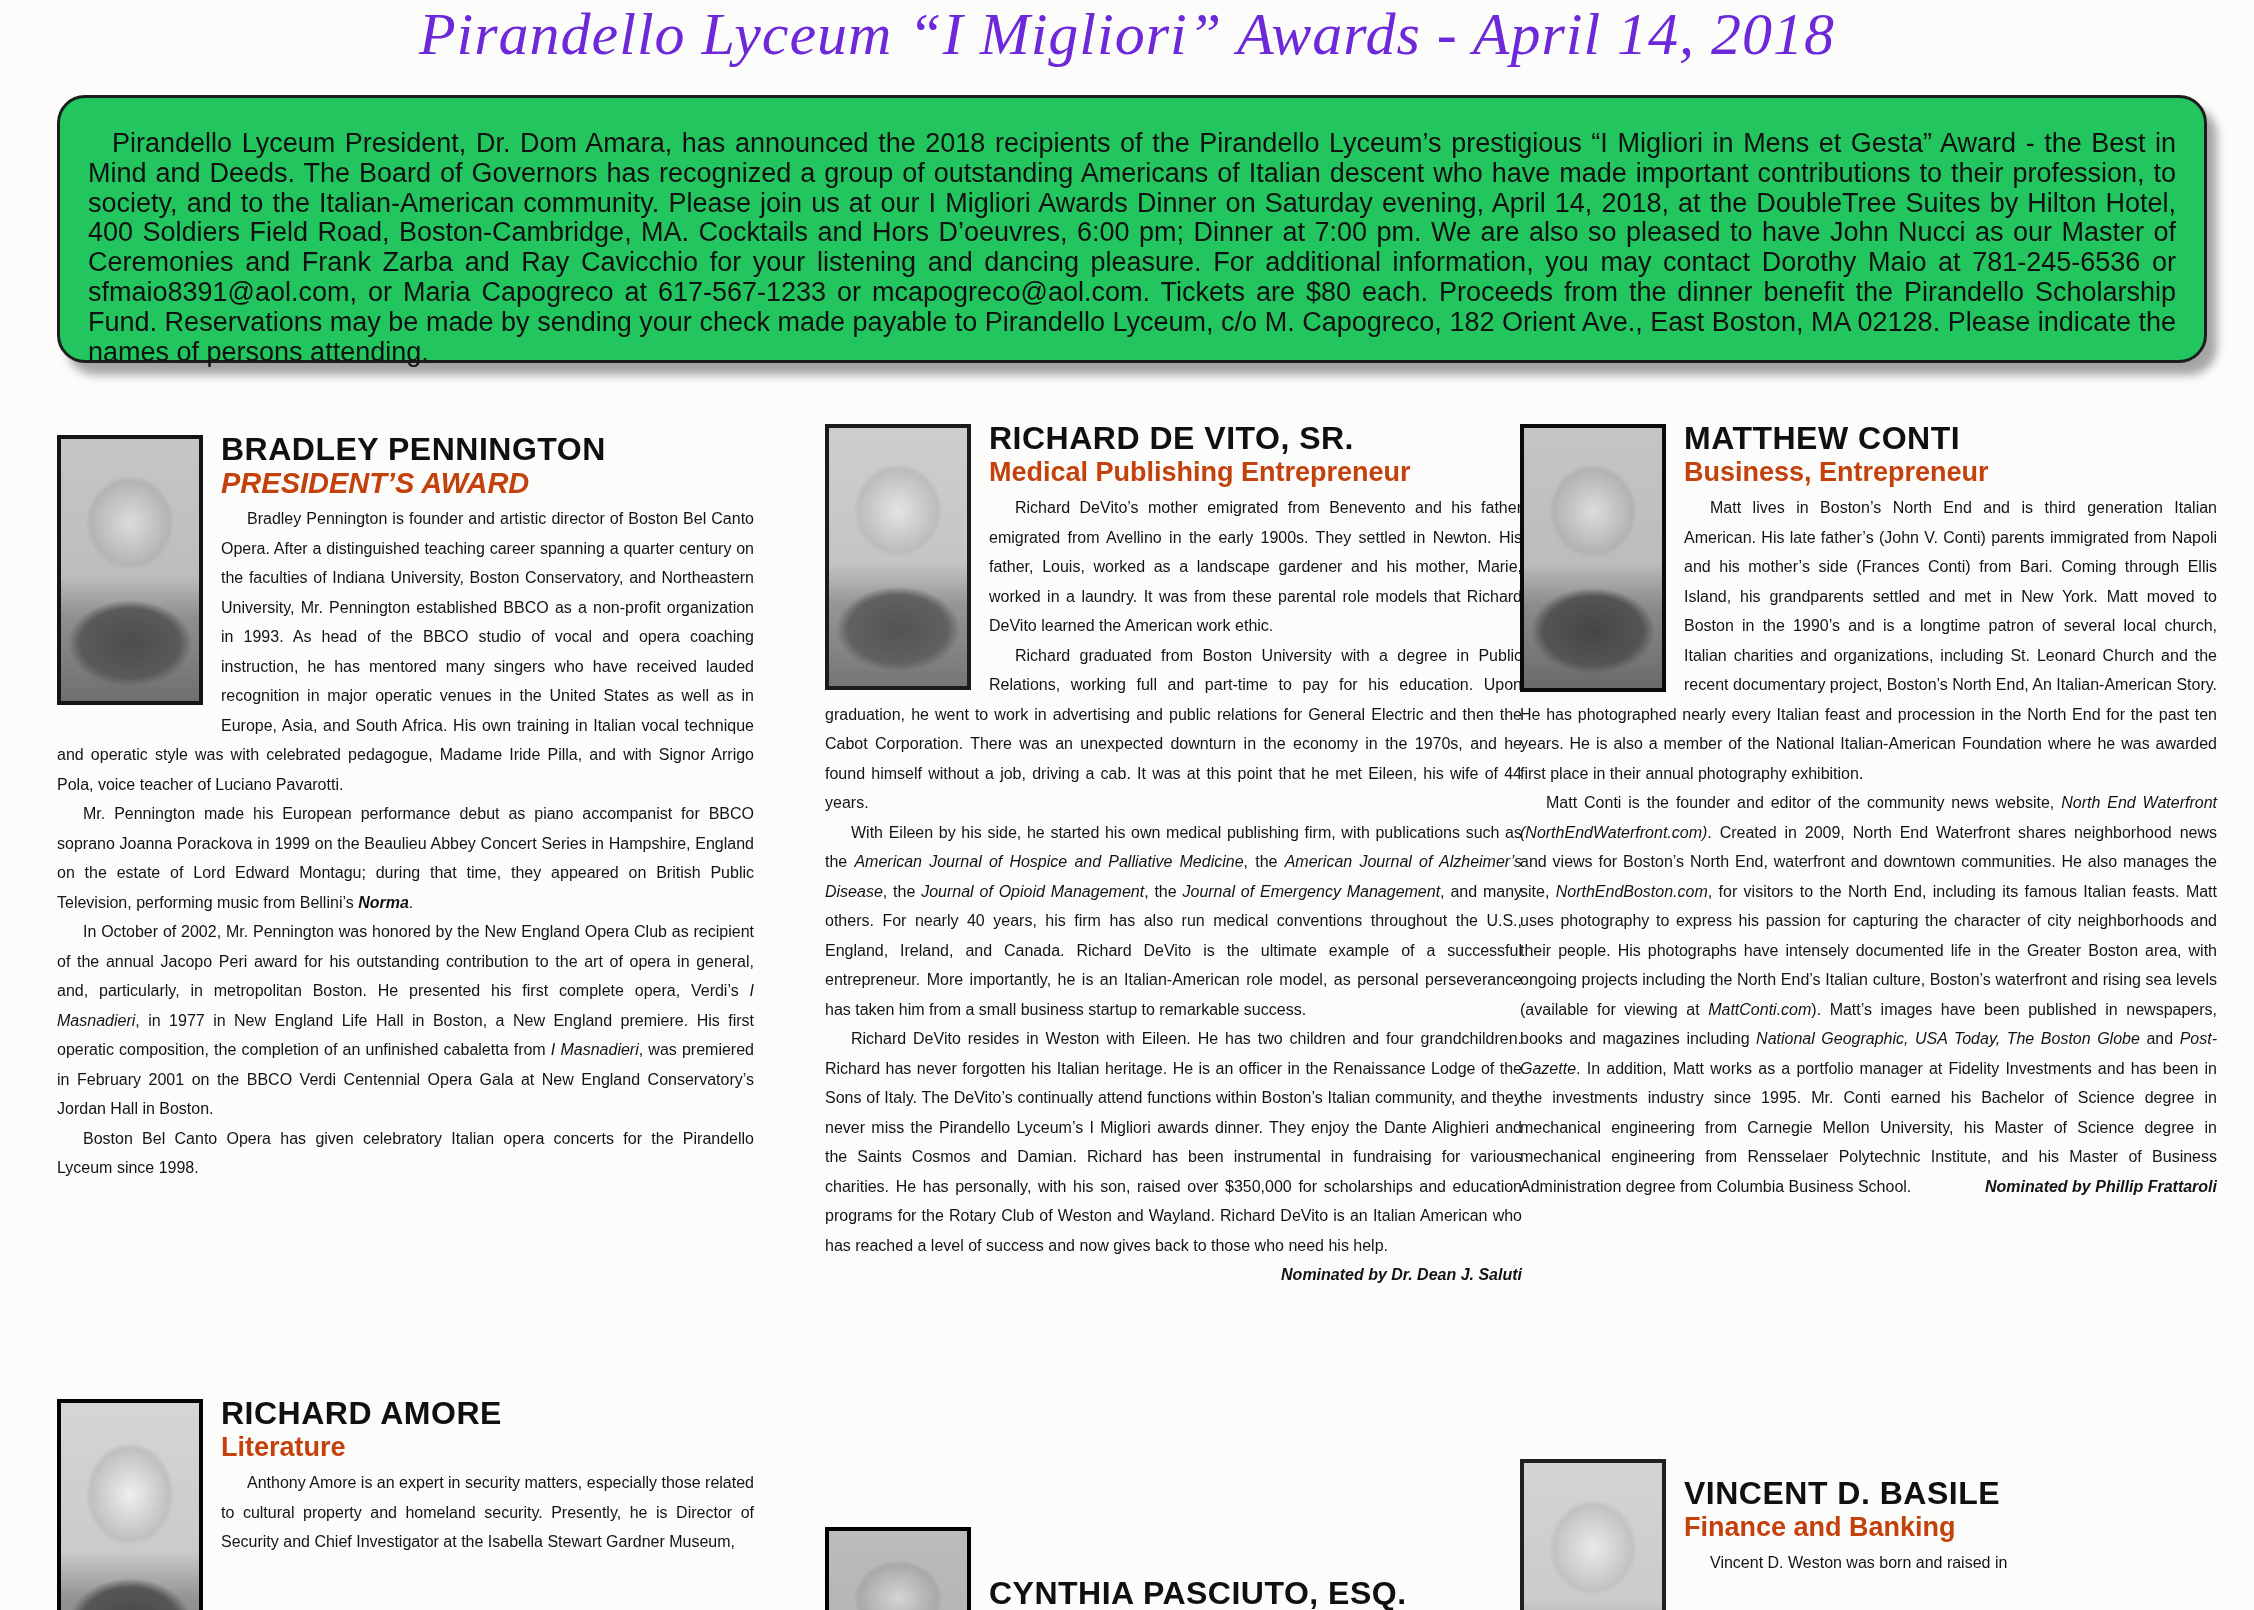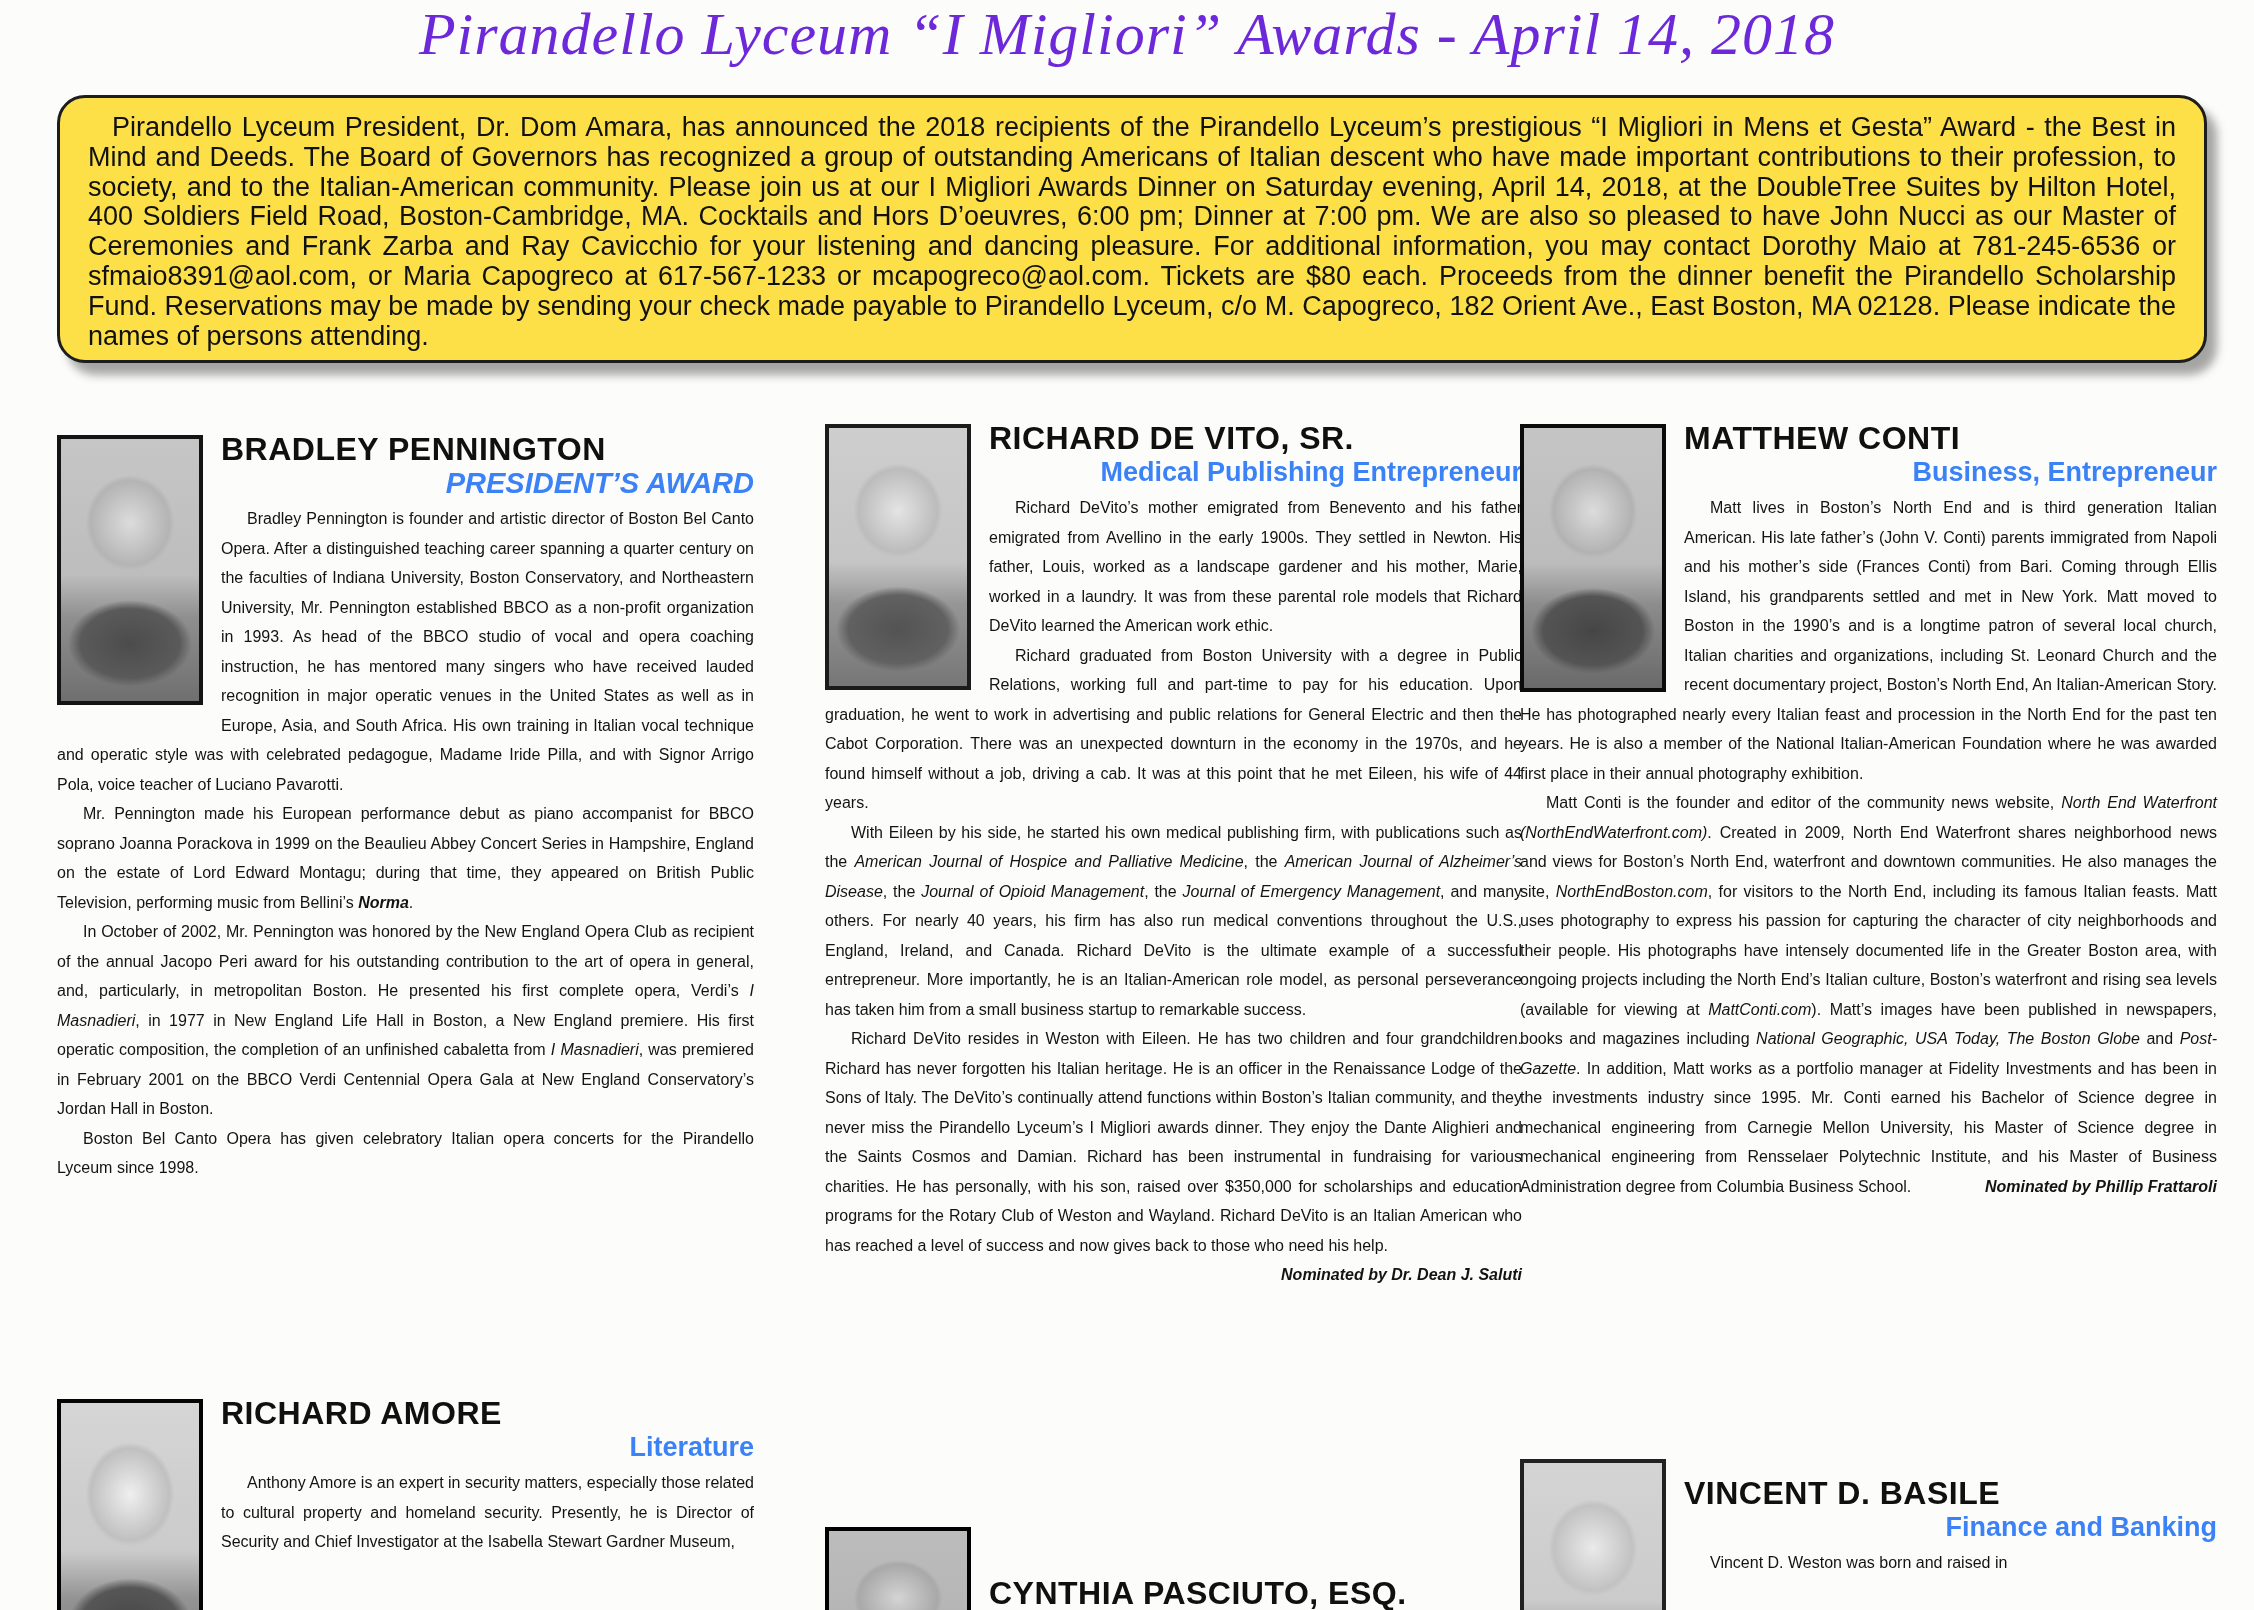--- a/index.html
+++ b/index.html
@@ -8,24 +8,24 @@
     background:#fcfcfa; overflow:hidden; color:#161616;
     font-family:"Liberation Sans", sans-serif;
   }
   .title {
     position:absolute; top:0px; left:0; width:100%; text-align:center;
     font-family:"Liberation Serif", serif; font-style:italic; font-weight:normal;
     font-size:60px; margin:0; letter-spacing:1px; color:#6d28d9;
   }
   .intro-box {
     position:absolute; left:57px; top:95px; width:2150px; height:268px;
-    box-sizing:border-box; background:#fde047;
+    box-sizing:border-box; background:#22c55e;
     border:3px solid #1d1d1d; border-radius:28px;
     box-shadow:10px 12px 10px rgba(0,0,0,0.35);
-    padding:15px 28px;
+    padding:31px 28px;
   }
   .intro-text {
     margin:0; font-size:27px; line-height:29.8px;
     text-align:justify; text-indent:24px; color:#111;
   }
   .col { position:absolute; top:420px; width:697px; height:1190px; }
   .col-0 { left:57px; } .col-1 { left:825px; } .col-2 { left:1520px; }
   .profile { position:absolute; left:0; width:100%; }
   .photo {
     float:left; margin:4px 18px 6px 0; width:138px;
@@ -37,21 +37,21 @@
   }
   .photo.t2 { filter:brightness(1.06) contrast(0.95); }
   .photo.t3 { filter:brightness(0.97) contrast(1.08); }
   .photo.t4 { filter:brightness(1.02) contrast(1.15); }
   .photo.t5 { filter:brightness(0.9) contrast(1.2); }
   .photo.t6 { filter:brightness(1.12) contrast(0.9); }
   .name {
     margin:0; font-size:32px; line-height:37px; font-weight:bold;
     letter-spacing:0.5px; color:#101010;
   }
-  .field { margin:0 0 5px 0; font-size:27px; line-height:31px; font-weight:bold; color:#3b82f6;text-align:right; }
+  .field { margin:0 0 5px 0; font-size:27px; line-height:31px; font-weight:bold; color:#c2410c; }
   .field.award { font-style:italic; font-size:29px; }
   .profile p {
     margin:0; font-size:16px; line-height:29.5px;
     text-align:justify; text-indent:26px; color:#131313;
   }
   .nom { float:right; font-weight:bold; font-style:italic; }
 </style>
 </head>
 <body>
 

